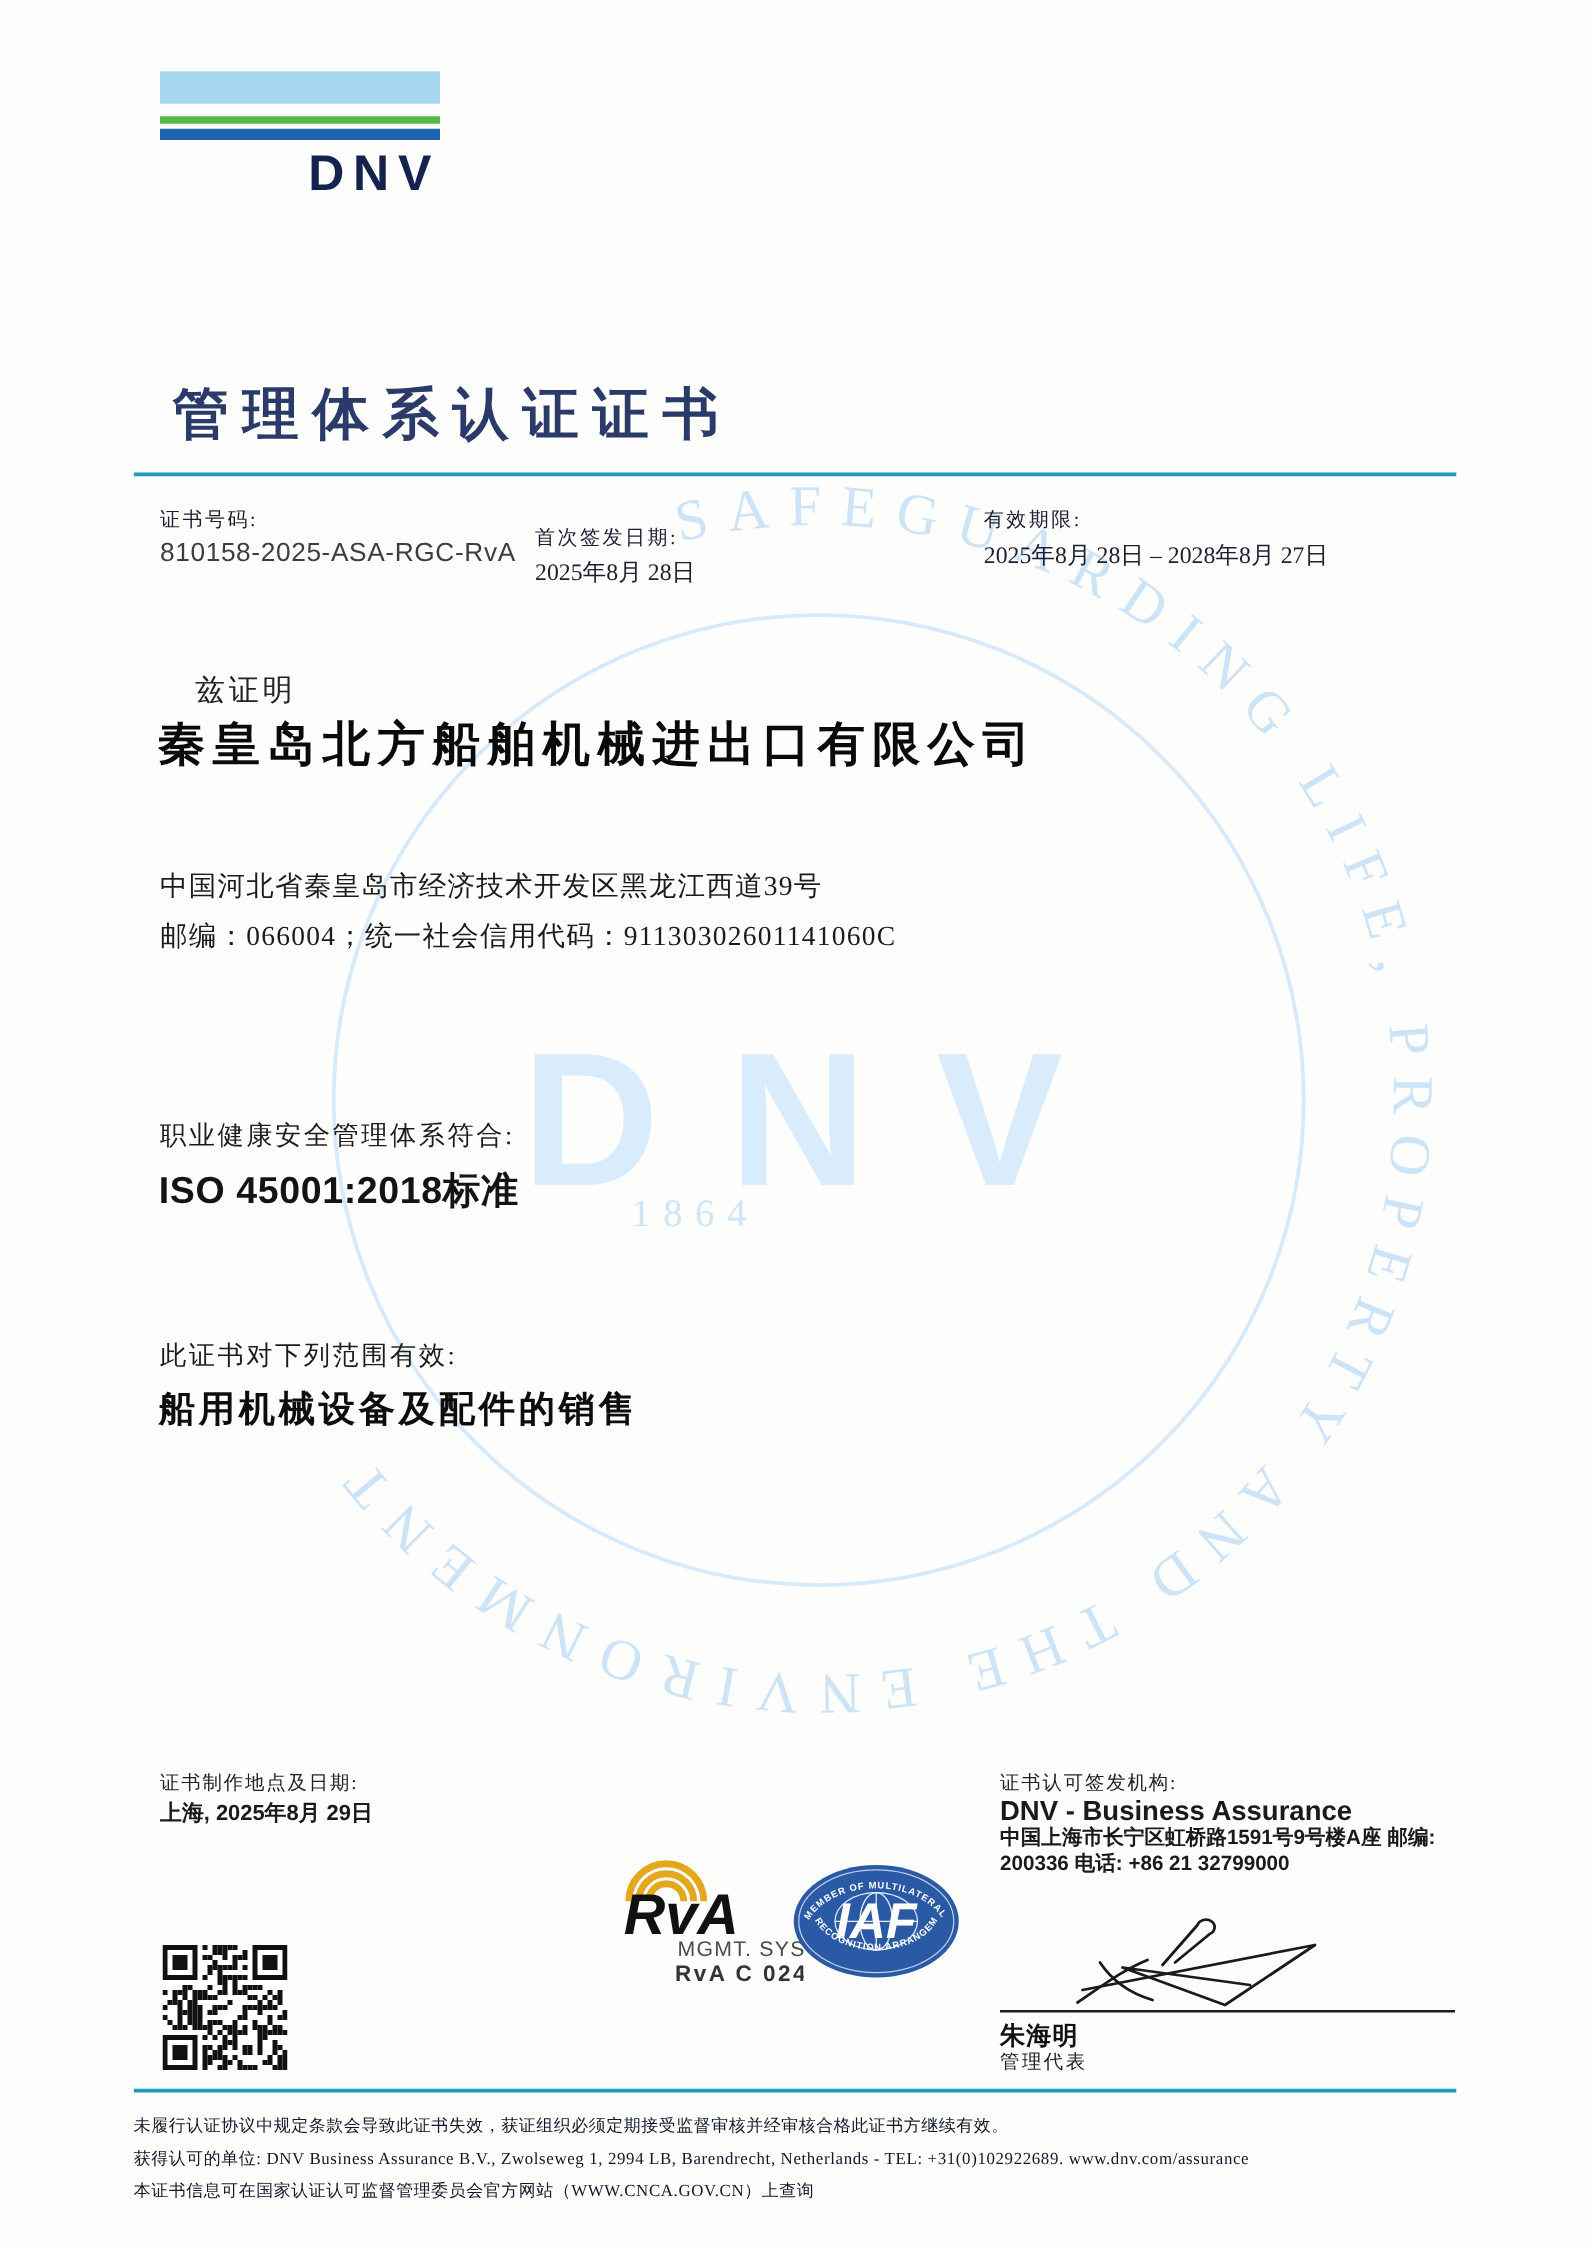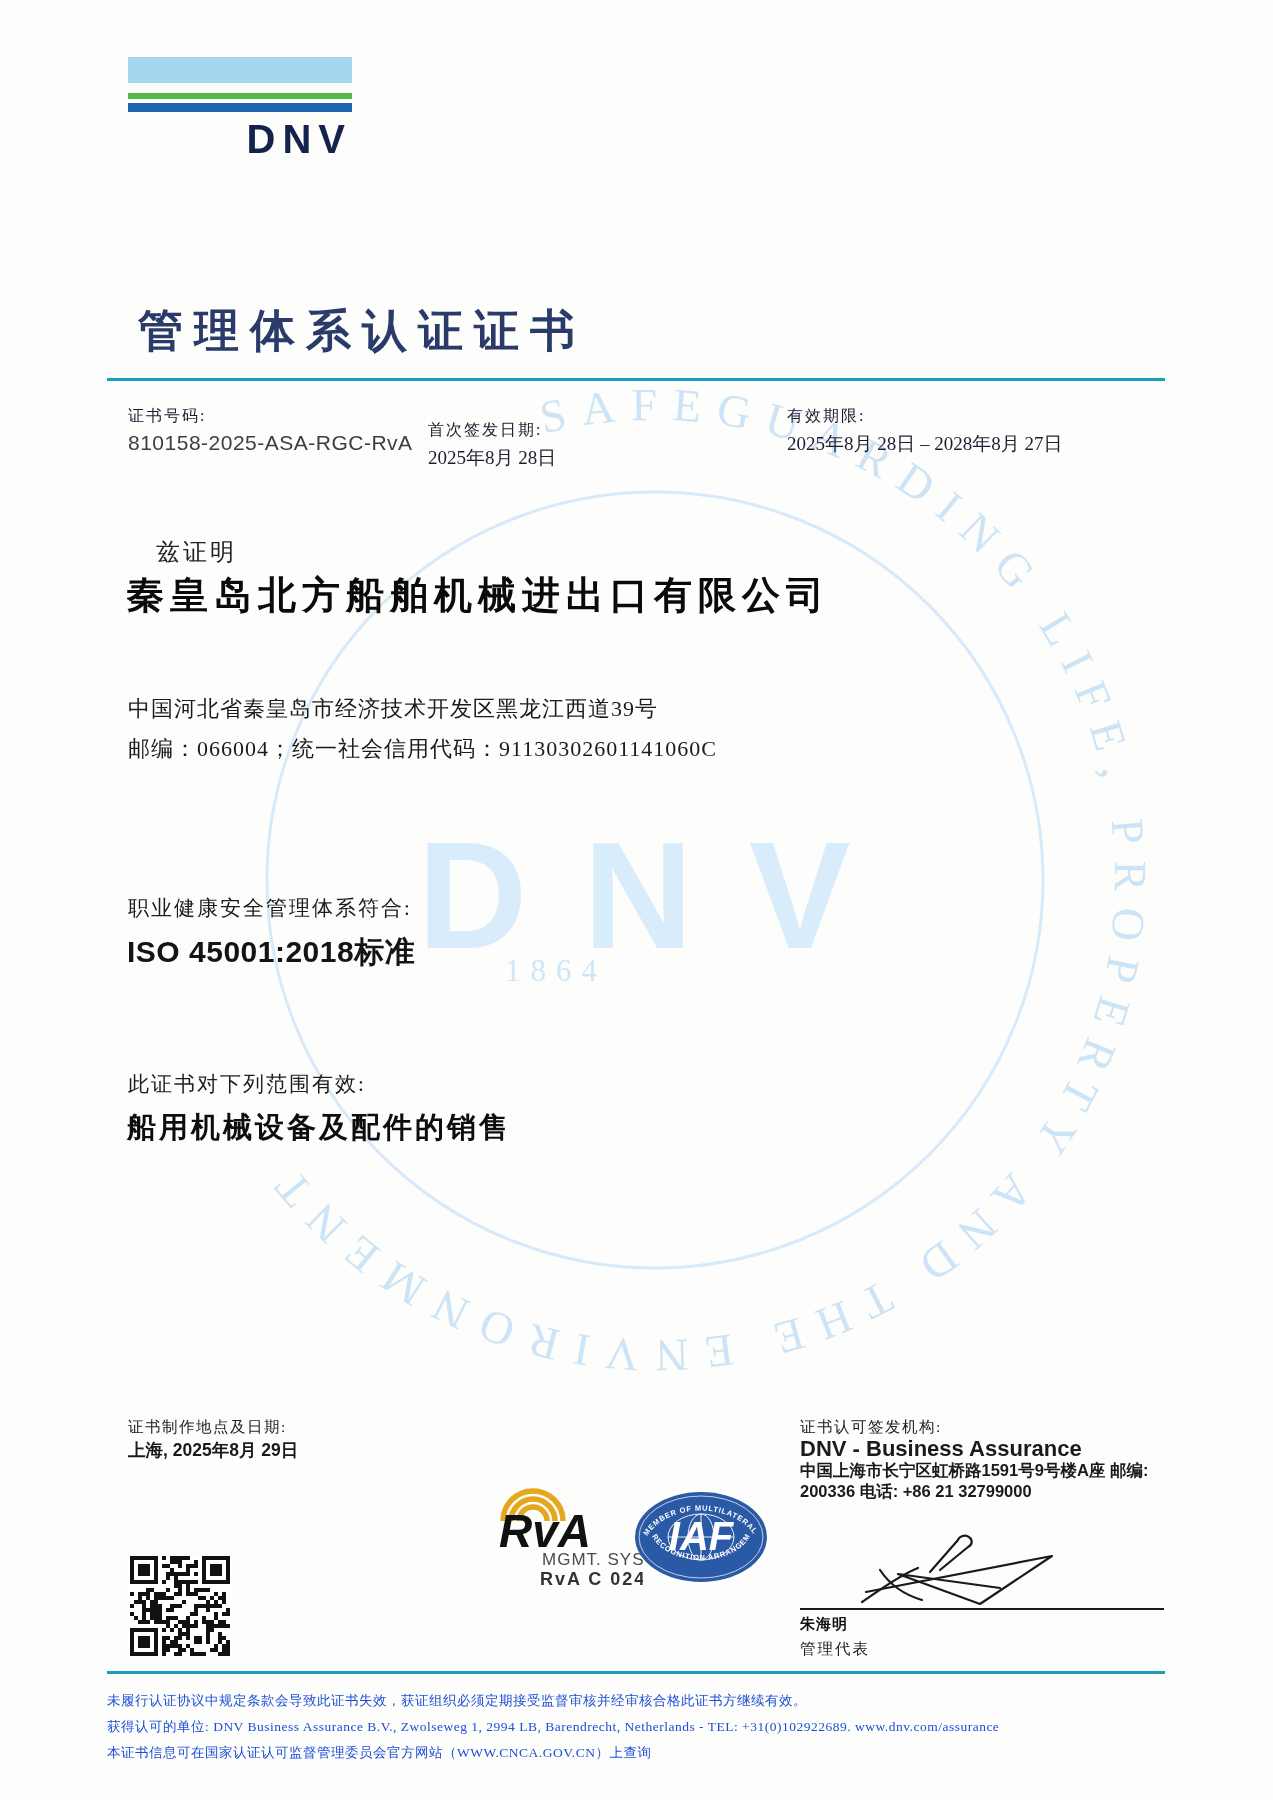--- a/index.html
+++ b/index.html
@@ -69,24 +69,24 @@
   .rva{position:absolute;left:493px;top:1481px;width:150px;height:112px;}
   .rva-txt{font-family:"Liberation Sans","DejaVu Sans",sans-serif;fill:#4b4b4b;font-size:17px;letter-spacing:1px;}
   .rva-txt2{font-family:"Liberation Sans","DejaVu Sans",sans-serif;fill:#333;font-size:18px;font-weight:bold;letter-spacing:2px;}
 
   .iaf{position:absolute;left:630px;top:1488px;width:145px;height:100px;}
   .iaf-arc{font-family:"Liberation Sans","DejaVu Sans",sans-serif;font-size:7.5px;font-weight:bold;letter-spacing:0.8px;fill:#fff;}
   .iaf-big{font-family:"Liberation Sans","DejaVu Sans",sans-serif;font-size:40px;font-weight:bold;font-style:italic;fill:#fff;text-anchor:middle;}
 
   .signature{position:absolute;left:845px;top:1518px;width:235px;height:95px;}
   .sig-line{position:absolute;left:800px;top:1608px;width:364px;height:0;border-top:2px solid #1c1c1c;}
-  .sig-name{position:absolute;left:800px;top:1615px;font-family:Liberation Mono, monospace;font-weight:bold;font-size:15px;color:#111;letter-spacing:1px;}
+  .sig-name{position:absolute;left:800px;top:1615px;font-family:Liberation Mono, monospace;font-weight:bold;font-size:20px;color:#111;letter-spacing:1px;}
   .sig-title{position:absolute;left:800px;top:1639px;font-size:15.5px;color:#222;letter-spacing:2px;}
 
-  .footer{position:absolute;left:107px;top:1688px;width:1080px;font-size:13.5px;color:#1d4ed8;}
+  .footer{position:absolute;left:107px;top:1688px;width:1080px;font-size:13.5px;color:#0f172a;}
   .footer div{line-height:26px;letter-spacing:0.5px;}
 </style>
 </head>
 <body>
 
 <div class="page">
 
   <svg class="watermark" viewBox="0 0 1273 1800" aria-hidden="true">
     <defs>
       <path id="wm-ring-path" d="M 655,420 a 460,460 0 1 1 -0.1,0" fill="none"></path>

